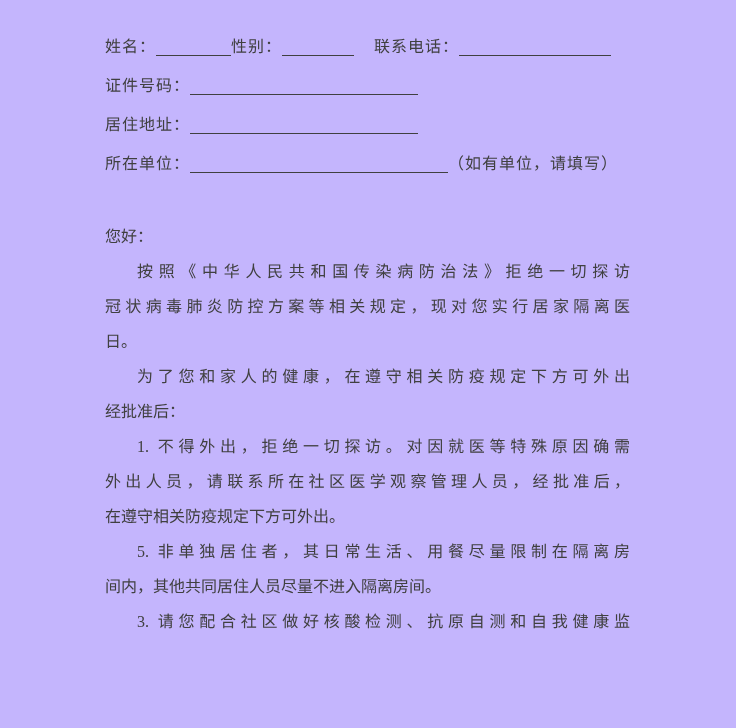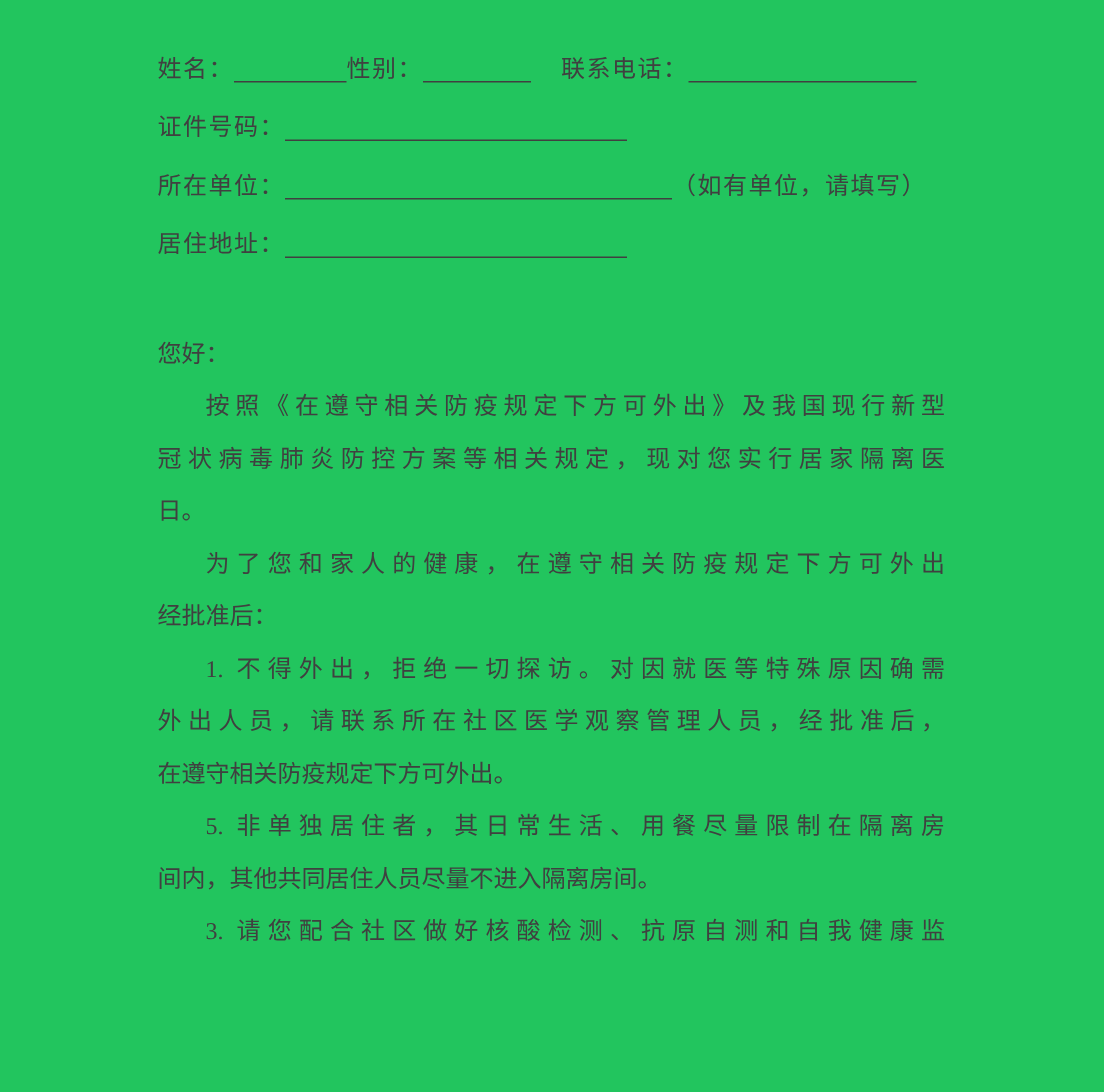--- a/index.html
+++ b/index.html
@@ -12,21 +12,21 @@
     height: 728px;
     overflow: hidden;
     font-family: "Liberation Serif", "DejaVu Serif", serif;
     color: #404040;
   }
   .page {
     box-sizing: border-box;
     width: 736px;
     height: 728px;
     padding: 27px 106px 0 105px;
-    background: #22c55e;
+    background: #c4b5fd;
   }
   
   .form-line {
     height: 39px;
     line-height: 39px;
     font-size: 16px;
     letter-spacing: 1px;
     white-space: nowrap;
   }
   .blank {
@@ -73,33 +73,33 @@
 
   <div class="form-line">
     <span>姓名：</span><span class="blank w-name"></span><span>性别：</span><span class="blank w-gender"></span><span class="sep-gap">联系电话：</span><span class="blank w-phone"></span>
   </div>
 
   <div class="form-line">
     <span>证件号码：</span><span class="blank w-id"></span>
   </div>
 
   <div class="form-line">
-    <span>所在单位：</span><span class="blank w-emp"></span><span>（如有单位，请填写）</span>
+    <span>居住地址：</span><span class="blank w-addr"></span>
   </div>
 
   <div class="form-line">
-    <span>居住地址：</span><span class="blank w-addr"></span>
+    <span>所在单位：</span><span class="blank w-emp"></span><span>（如有单位，请填写）</span>
   </div>
 
 
   <div class="spacer"></div>
 
   <div class="line noj">您好：</div>
 
-  <div class="line indent">按照《在遵守相关防疫规定下方可外出》及我国现行新型</div>
+  <div class="line indent">按照《中华人民共和国传染病防治法》拒绝一切探访</div>
   <div class="line">冠状病毒肺炎防控方案等相关规定，现对您实行居家隔离医</div>
 
 
   <div class="line noj">日。</div>
 
   <div class="line indent">为了您和家人的健康，在遵守相关防疫规定下方可外出</div>
   <div class="line noj">经批准后：</div>
 
   <div class="line indent">1. 不得外出，拒绝一切探访。对因就医等特殊原因确需</div>
   <div class="line">外出人员，请联系所在社区医学观察管理人员，经批准后，</div>

